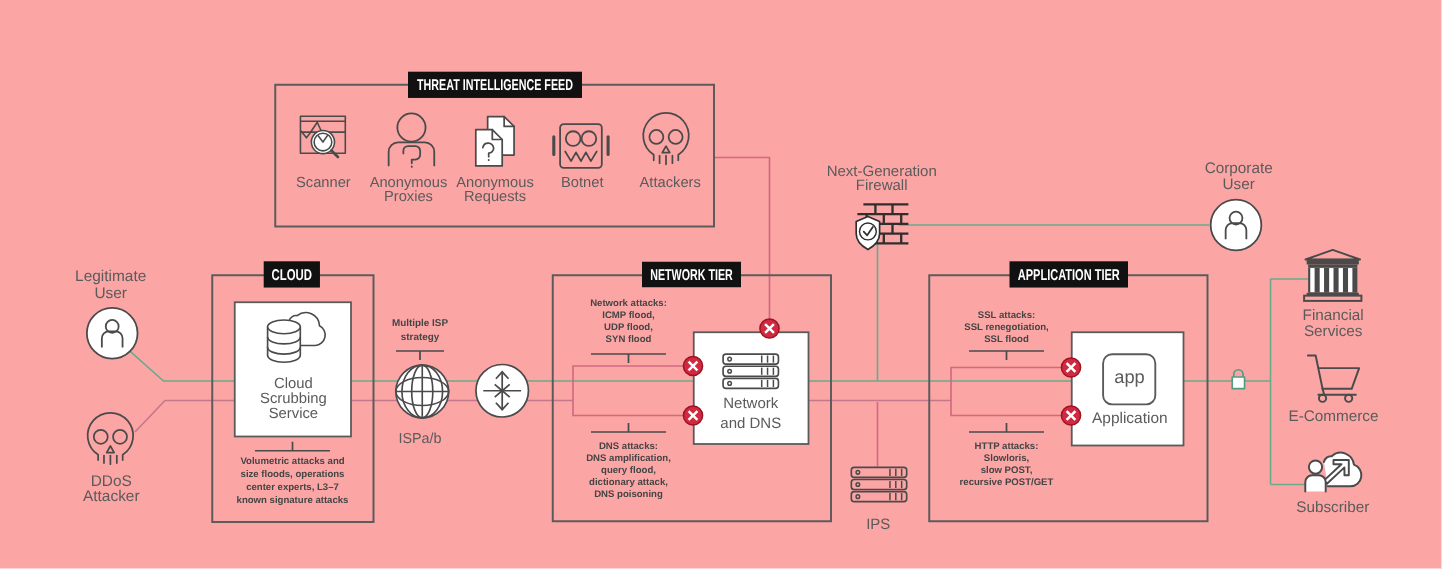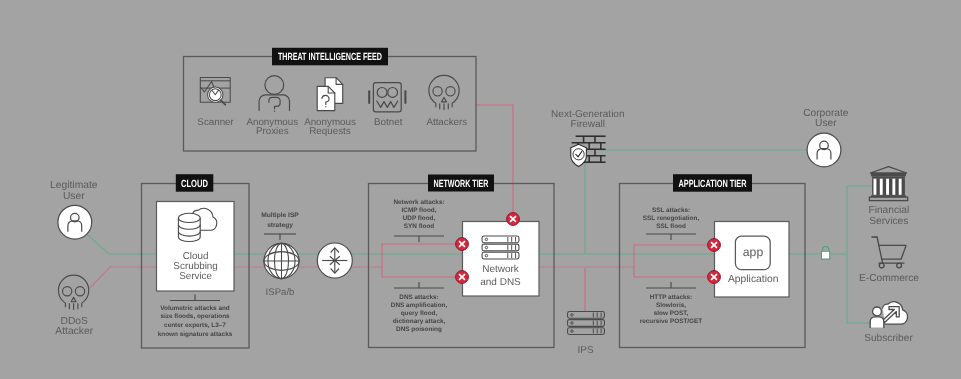--- a/index.html
+++ b/index.html
@@ -1,19 +1,19 @@
 <!DOCTYPE html>
 <html><head>
 <meta charset="utf-8">
 <title>DDoS Protection Architecture</title>
 <style>
   html,body{margin:0;padding:0;background:#ffffff;}
   body{width:961px;height:379px;overflow:hidden;
        font-family:"Liberation Sans",sans-serif;}
-  #stage{position:relative;width:961px;height:379px;background:#a3a3a3;}
+  #stage{position:relative;width:961px;height:379px;background:#fca5a5;}
   #stage > svg{position:absolute;left:0;top:0;}
   text{font-family:"Liberation Sans",sans-serif;}
   .lbl{fill:#5b5b5b;}
   .cap{fill:#454545;font-weight:bold;}
   .tier-chip-text{fill:#ffffff;font-weight:bold;}
 </style>
 </head>
 <body>
 
 <div id="stage">

